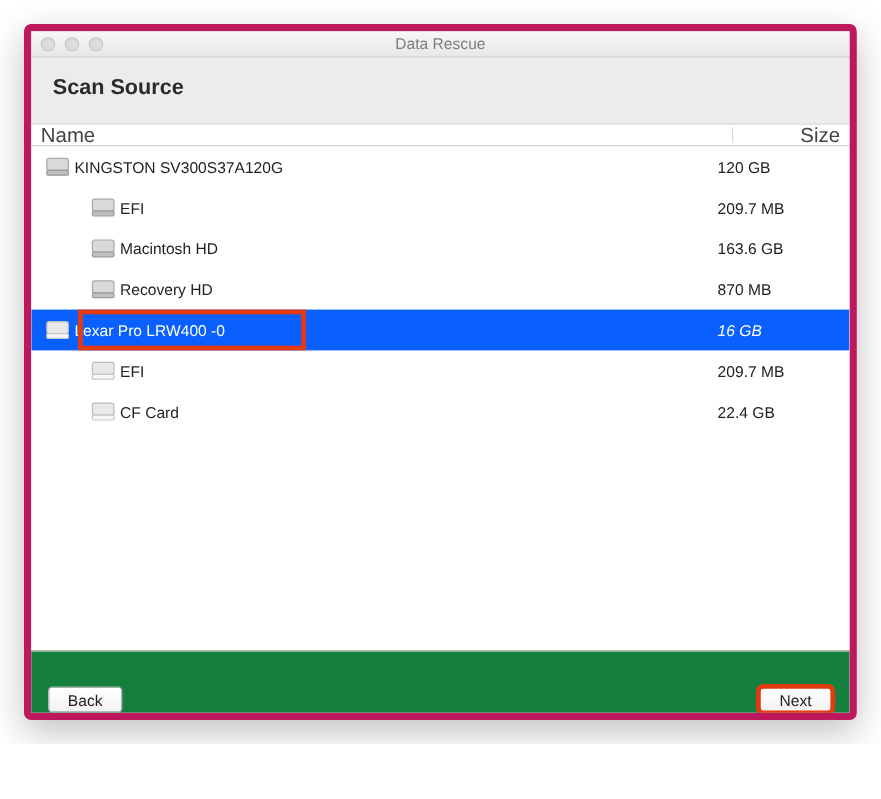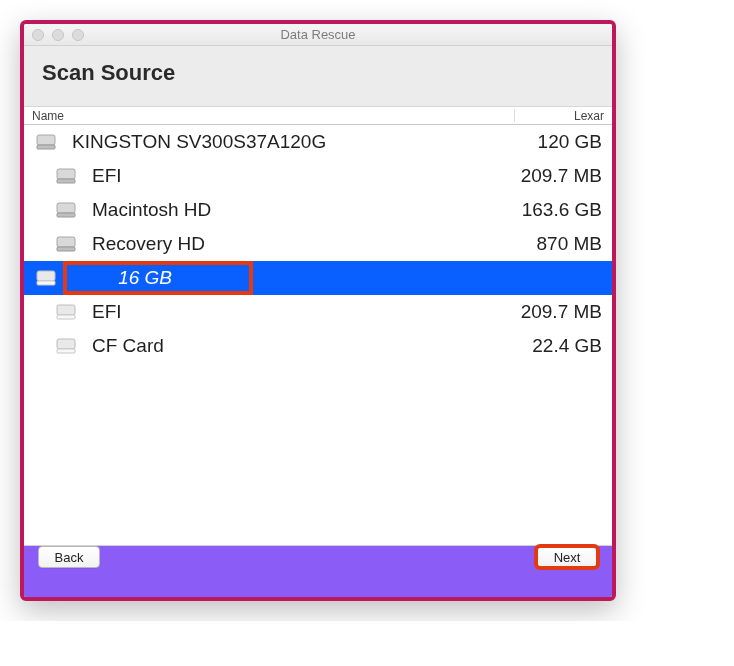--- a/index.html
+++ b/index.html
@@ -4,23 +4,23 @@
 <style>
   * { box-sizing: border-box; margin: 0; padding: 0; }
   body {
     font-family: -apple-system, "Helvetica Neue", Helvetica, Arial, sans-serif;
     background: #fff;
     padding: 20px;
     font-size: 13px;
     color: #222;
   }
   .window {
-    width: 596px;
+    width: 694px;
     background: #ececec;
-    border: 4px solid #be185d;
+    border: 6px solid #be185d;
     border-radius: 6px;
     box-shadow: 0 10px 30px rgba(0,0,0,0.25);
     overflow: hidden;
   }
   .titlebar {
     height: 22px;
     background: linear-gradient(#f6f6f6, #e8e8e8);
     border-bottom: 1px solid #d0d0d0;
     display: flex;
     align-items: center;
@@ -43,79 +43,78 @@
     text-align: center;
     font-size: 13px;
     color: #7d7d7d;
   }
   .header {
     padding: 14px 18px 12px 18px;
     background: #ececec;
     border-bottom: 1px solid #d7d7d7;
   }
   .h1 {
-    font-size: 22px;
+    font-size: 18px;
     font-weight: 700;
     color: #2a2a2a;
     margin-bottom: 8px;
   }
   .subtitle {
     font-size: 13px;
     color: #303030;
   }
   .cols {
     display: flex;
     padding: 2px 8px 2px 8px;
     border-bottom: 1px solid #c9c9c9;
     background: #fff;
-    font-size: 12px;
+    font-size: 17px;
     color: #444;
     height: 18px;
     align-items: center;
   }
   .col-name { flex: 1; }
   .col-size { width: 90px; text-align: right; border-left: 1px solid #dcdcdc; padding-left: 8px; height: 100%; display:flex; align-items:center; justify-content:flex-end;}
   .list {
     background: #fff;
     height: 420px;
     overflow: auto;
   }
   .row {
     display: flex;
     align-items: center;
     height: 34px;
     padding: 0 10px 0 0;
-    font-size: 19px;
+    font-size: 13px;
     color: #1f1f1f;
     position: relative;
-    gap: 12px;
   }
   .row .iconwrap {
     width: 28px; height: 22px;
     display: flex; align-items: center; justify-content: center;
   }
   .row .label { flex: 1; white-space: nowrap; }
-  .row .size  { width: 100px; text-align: right; color: #222;}
+  .row .size  { width: 100px; text-align: left; color: #222;}
   .row.selected {
     background: #0a60ff;
     color: #fff;
   }
   .row.selected .size { color: #fff; font-style: italic; }
   .indent-0 { padding-left: 8px; }
-  .indent-1 { padding-left: 28px; }
+  .indent-1 { padding-left: 46px; }
 
   
   .drive-svg { width: 22px; height: 18px; }
 
   .footer {
     height: 52px;
-    background: #8b5cf6;
+    background: #15803d;
     border-top: 1px solid #d1d1d1;
     display: flex;
-    align-items: flex-start;
+    align-items: flex-end;
     justify-content: space-between;
     padding: 0 14px 0 14px;
   }
   .mac-btn {
     min-width: 62px;
     height: 22px;
     border: 1px solid #b8b8b8;
     border-radius: 4px;
     background: linear-gradient(#ffffff, #f2f2f2);
     font-size: 13px;
@@ -147,21 +146,21 @@
     </div>
     <div class="wintitle">Data Rescue</div>
   </div>
 
   <div class="header">
     <div class="h1">Scan Source</div>
   </div>
 
   <div class="cols">
     <div class="col-name">Name</div>
-    <div class="col-size">Lexar</div>
+    <div class="col-size">Size</div>
   </div>
 
   <div class="list" id="drive-list">
       <div class="row indent-0">
         <span class="iconwrap">
           <svg class="drive-svg" viewBox="0 0 22 18">
             <rect x="2" y="2" width="18" height="10" rx="2" fill="#d9d9d9" stroke="#a8a8a8"></rect>
             <rect x="2" y="12" width="18" height="4" rx="1" fill="#bfbfbf" stroke="#9a9a9a"></rect>
           </svg>
         </span>
@@ -198,20 +197,21 @@
         <span class="label">Recovery HD</span>
         <span class="size">870 MB</span>
       </div>
       <div class="row indent-0 selected">
         <span class="iconwrap">
           <svg class="drive-svg" viewBox="0 0 22 18">
             <rect x="2" y="2" width="18" height="10" rx="2" fill="#e9e9e9" stroke="#bcbcbc"></rect>
             <rect x="2" y="12" width="18" height="4" rx="1" fill="#f8f8f8" stroke="#c7c7c7"></rect>
           </svg>
         </span>
+        <span class="label">Lexar Pro LRW400    -0</span>
         <span class="size">16 GB</span>
         <div class="hl-row-wrapper" style="left: 39px; top: 0px; width: 190px; height: 34px;"></div>
       </div>
       <div class="row indent-1">
         <span class="iconwrap">
           <svg class="drive-svg" viewBox="0 0 22 18">
             <rect x="2" y="2" width="18" height="10" rx="2" fill="#e9e9e9" stroke="#bcbcbc"></rect>
             <rect x="2" y="12" width="18" height="4" rx="1" fill="#f8f8f8" stroke="#c7c7c7"></rect>
           </svg>
         </span>

